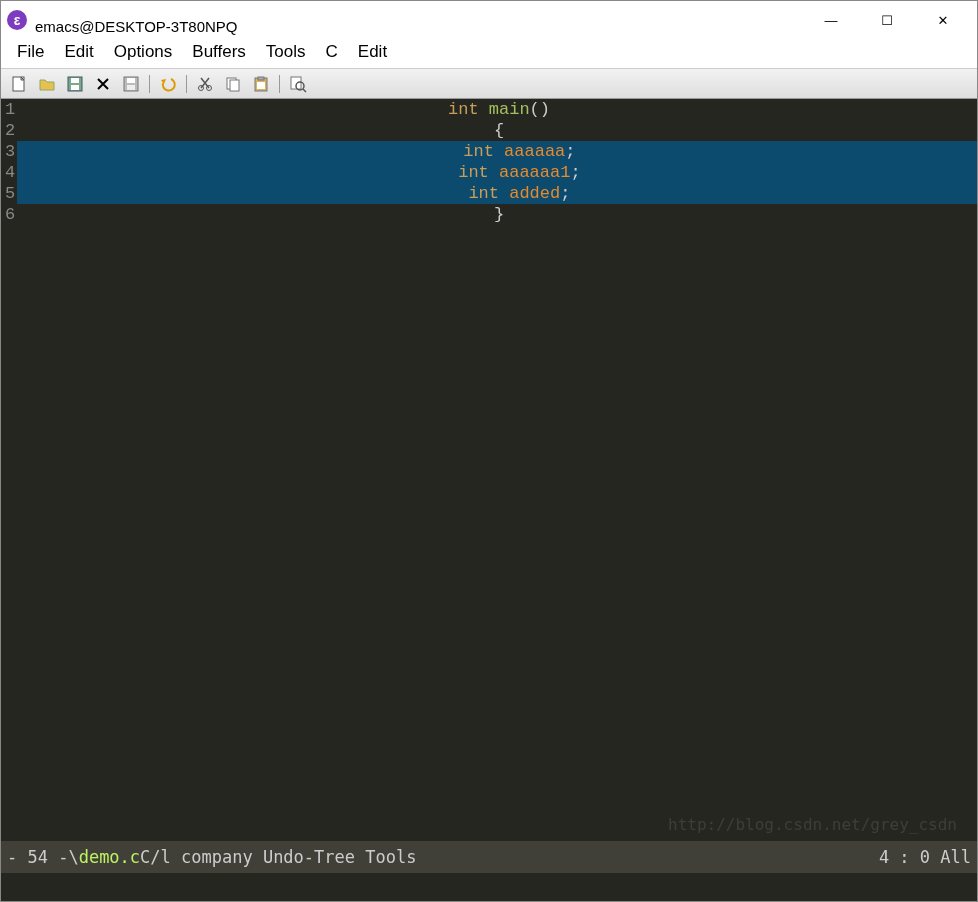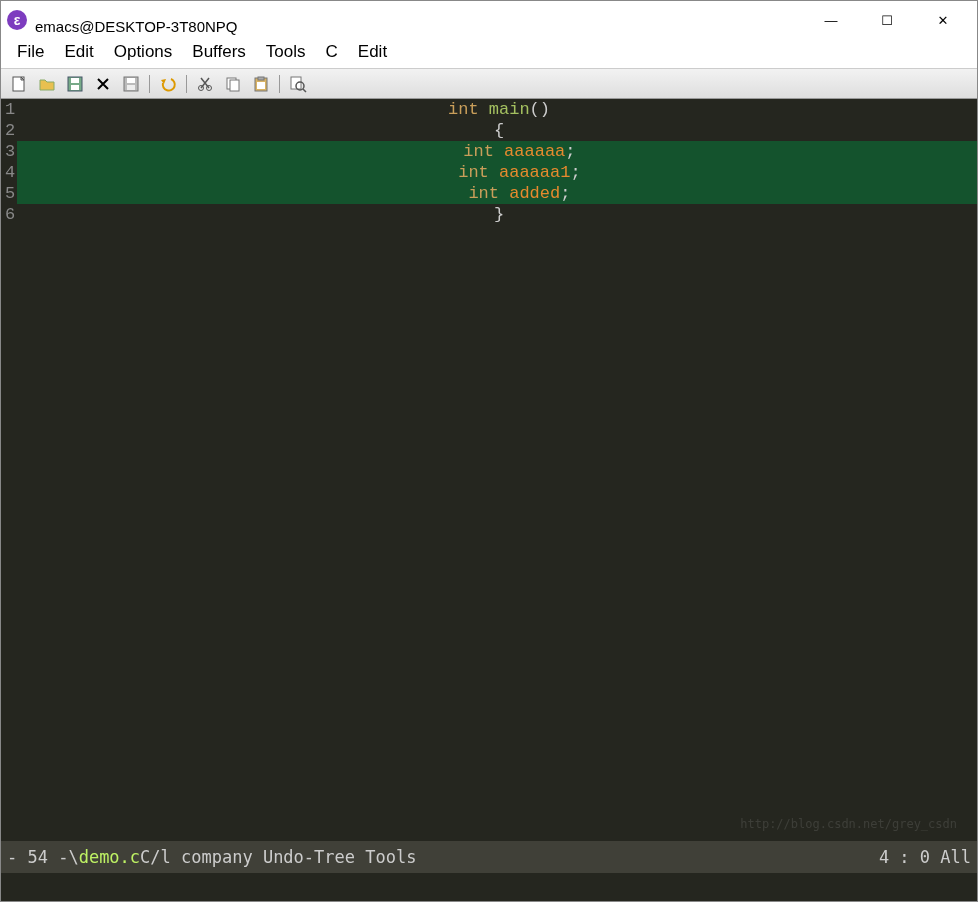--- a/index.html
+++ b/index.html
@@ -11,30 +11,30 @@
 .winbtn { width:56px; height:38px; display:flex; align-items:center; justify-content:center; font-family:"Segoe UI Symbol",sans-serif; font-size:13px; color:#000;}
 .menubar { height:30px; background:#fff; display:flex; padding:0 6px; border-bottom:1px solid #ccc;}
 .menubar span { font-size:17px; color:#000; padding:3px 10px; font-family:"Segoe UI",Arial,sans-serif;}
 .toolbar { height:30px; background:linear-gradient(#f2f2f2,#dedede); display:flex; align-items:center; padding:0 4px; gap:0; border-bottom:1px solid #999;}
 .tbtn { width:24px; height:24px; margin:0 2px; display:flex; align-items:center; justify-content:center; }
 .tsep { width:1px; height:18px; background:#999; margin:0 4px; }
 .editor { flex:1; background:#25261f; display:flex; font-family:"Consolas","Courier New",monospace; font-size:17px; line-height:21px; position:relative; height:780px;}
 .gutter { width:16px; color:#888; text-align:right; padding-right:2px; user-select:none;}
 .code { flex:1; position:relative; white-space:pre;text-align:center; }
 .line { height:21px; padding-left:4px;}
-.hl { background:#14532d; }
+.hl { background:#0c4a6e; }
 .k-type { color:#c99e5a; }
 .k-fn { color:#a4c060; }
 .k-br { color:#ccc; }
 .k-txt { color:#ccc; }
 .k-var { color:#e68a2e; }
 .modeline { height:24px; background:#404038; color:#ccc; font-family:"Consolas",monospace; font-size:17px; display:flex; align-items:center; padding:16px 6px;}
 .modeline .fname { color:#bef264;text-align:center; }
 .mini { height:28px; background:#25261f; }
-.watermark { position:absolute; right:20px; bottom:6px; color:rgba(200,200,200,0.15); font-size:12px; font-family:monospace;}
+.watermark { position:absolute; right:20px; bottom:6px; color:rgba(200,200,200,0.15); font-size:16px; font-family:monospace;}
 .container { display:flex; flex-direction:column; height:100%;}
 </style>
 </head>
 <body>
 
 <div class="container">
 
 <div class="titlebar">
   <div class="app-icon">ε</div>
   <div class="title">emacs@DESKTOP-3T80NPQ</div>

